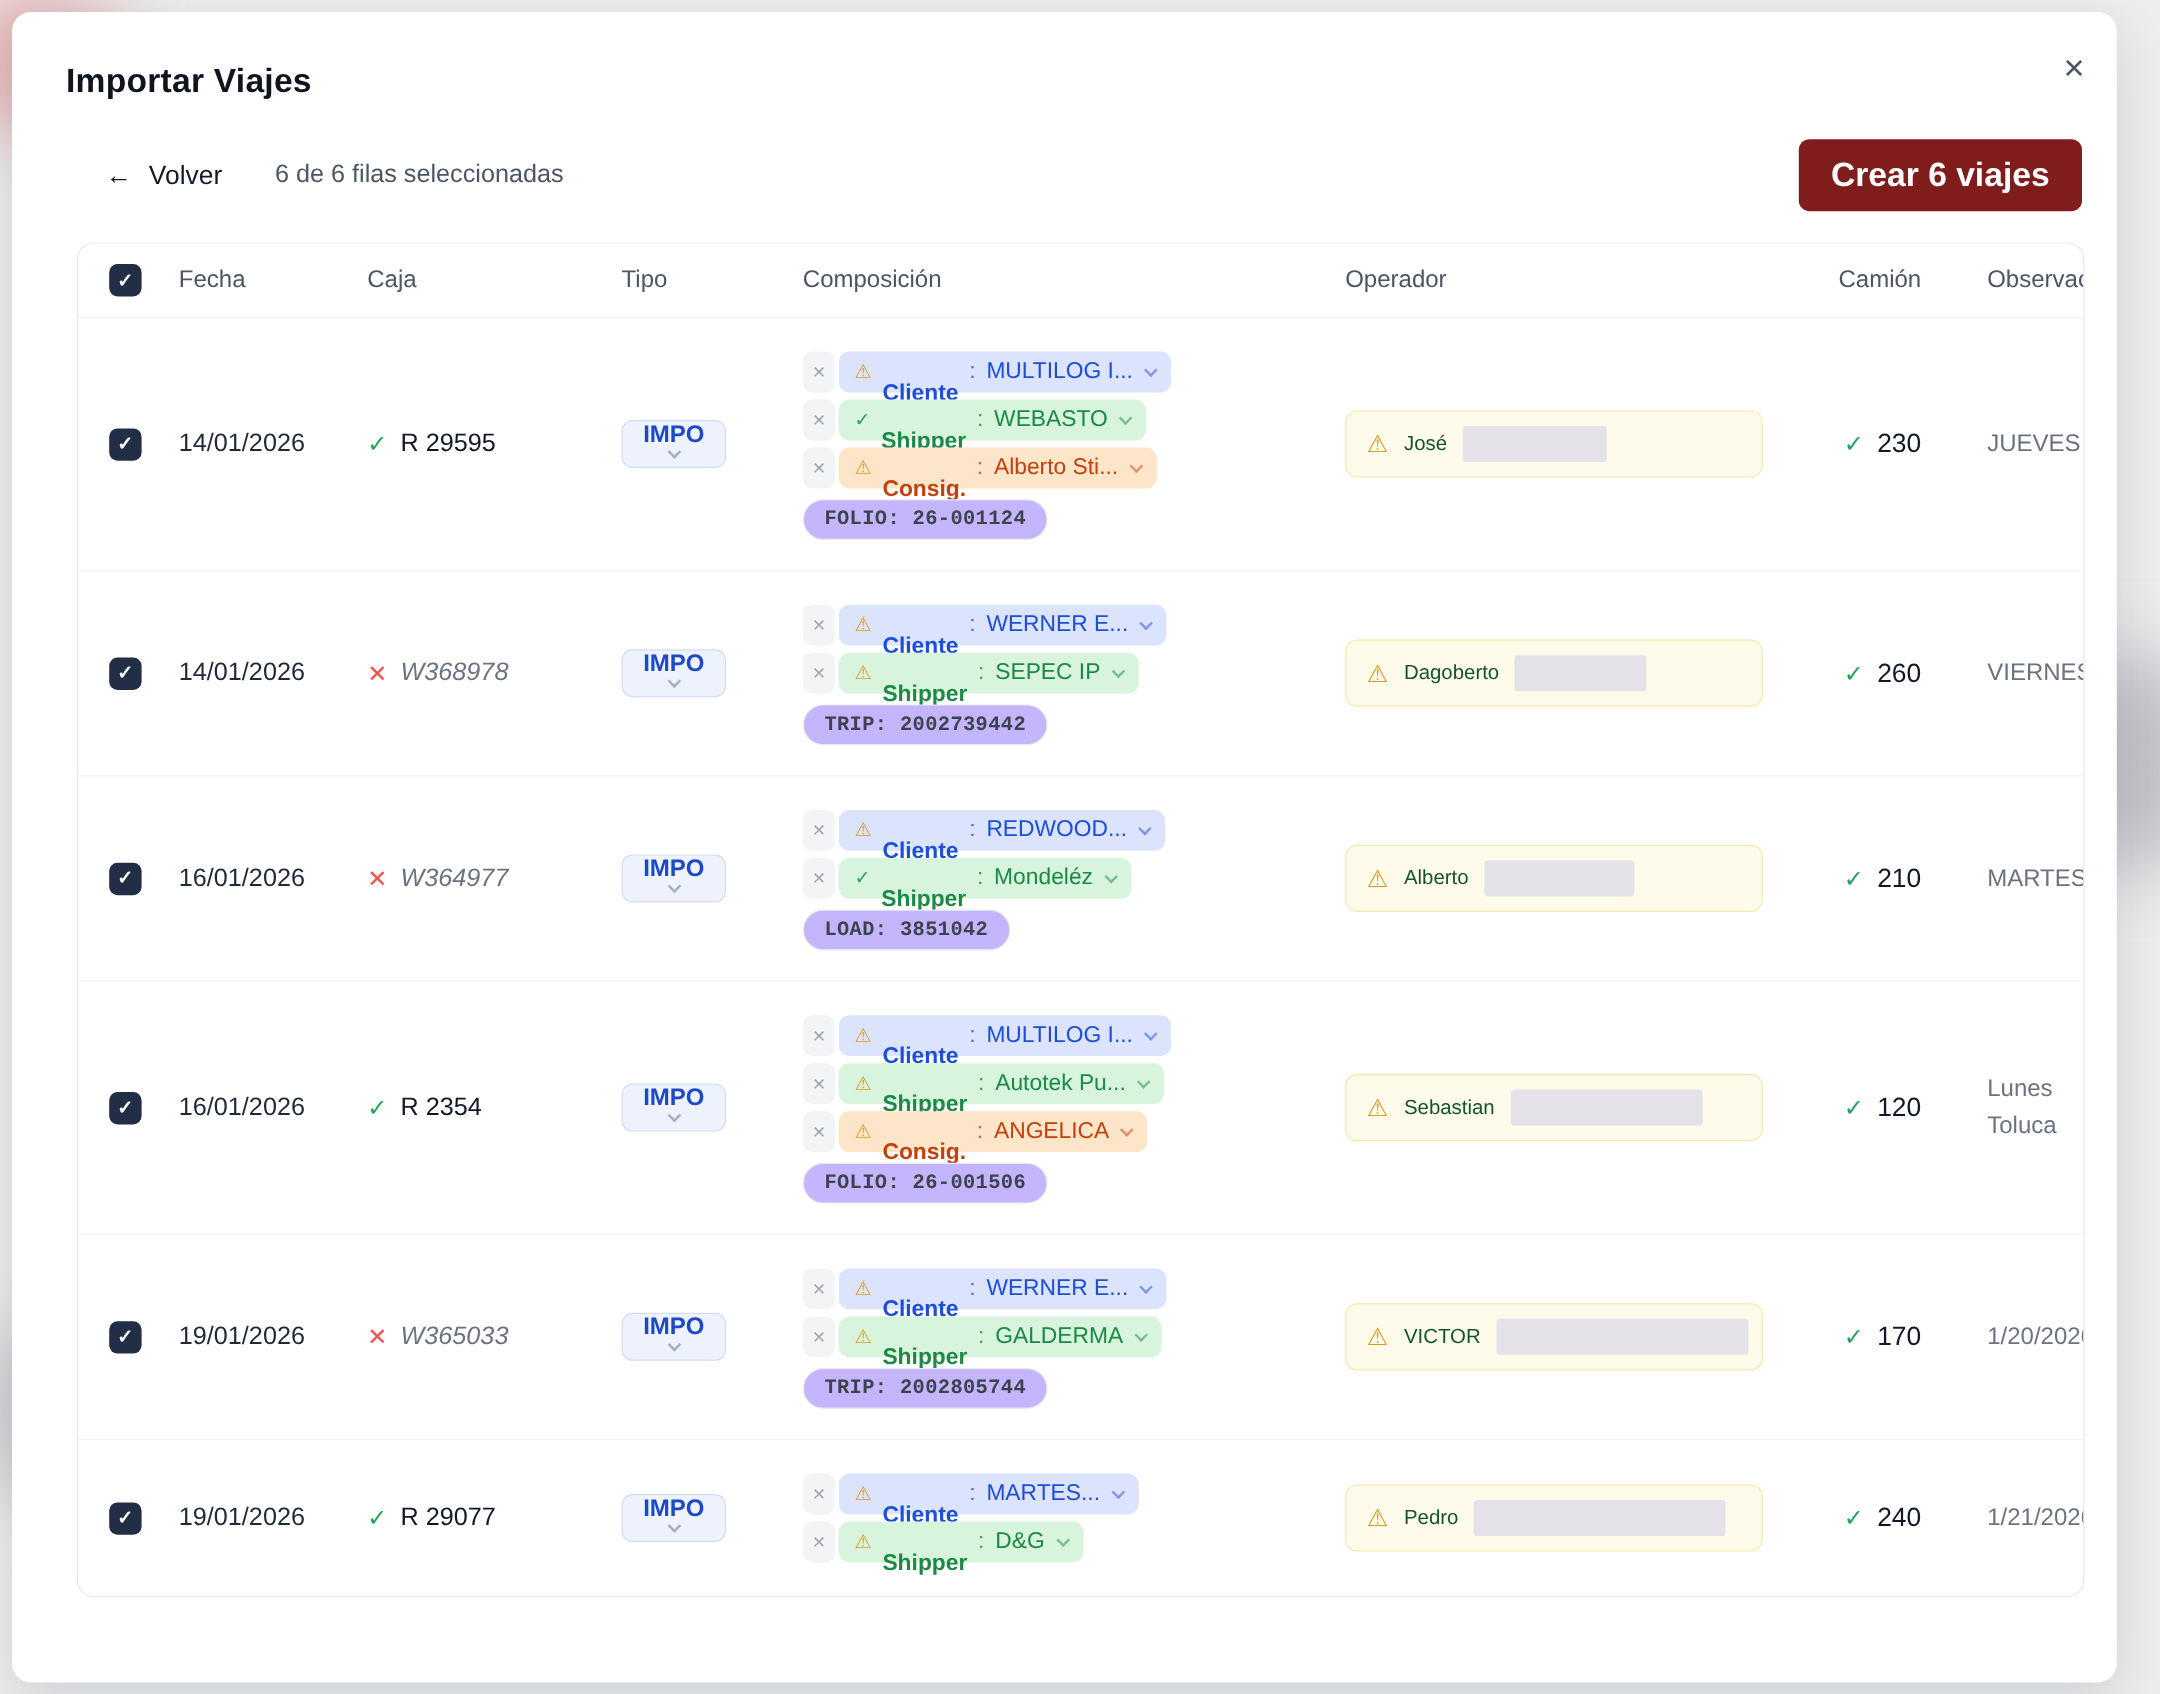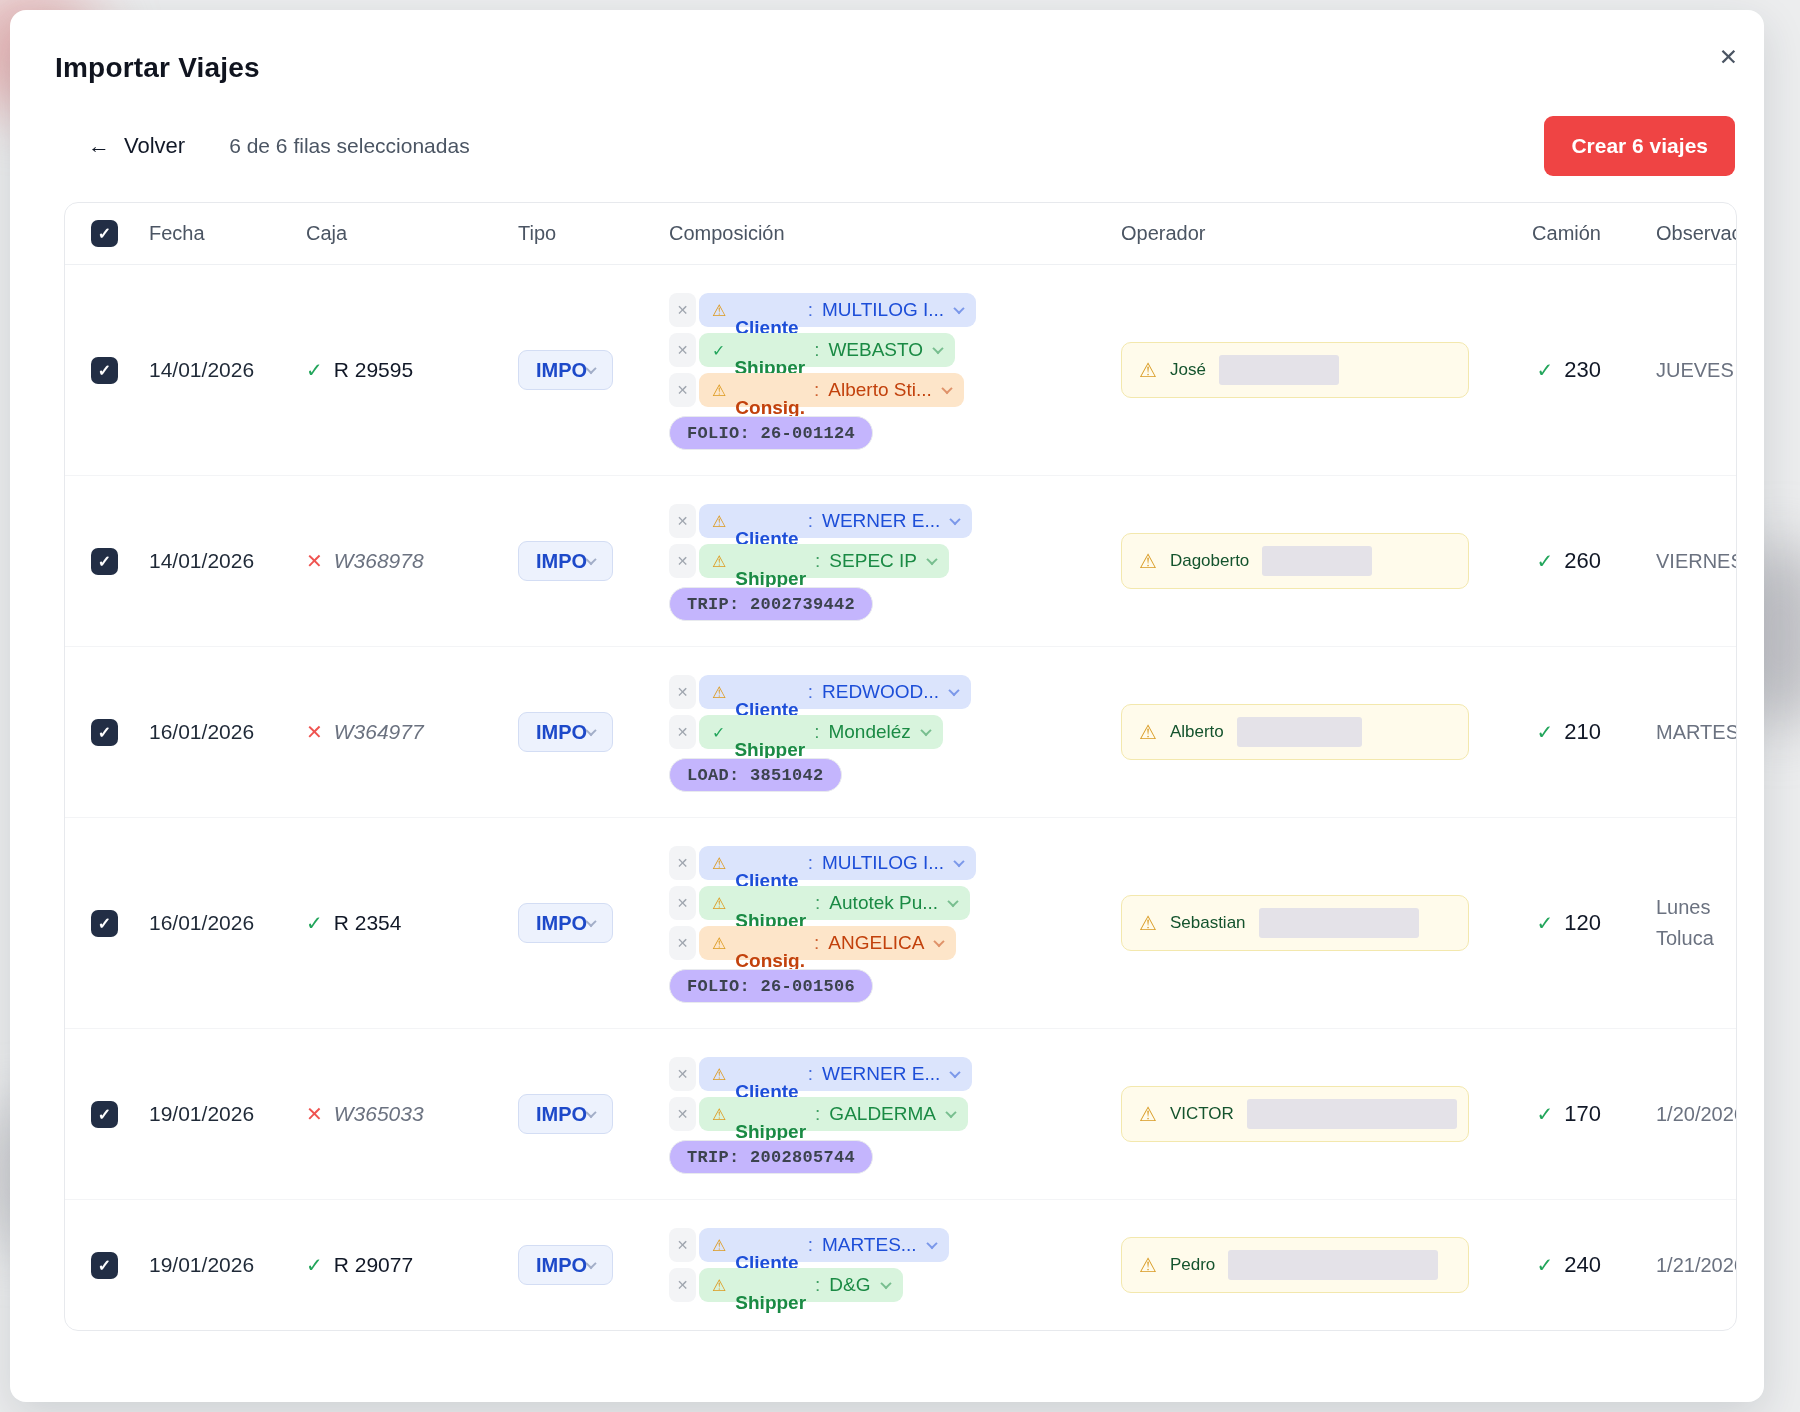--- a/index.html
+++ b/index.html
@@ -33,22 +33,22 @@
   .toolbar { margin:32px 29px 0 45px; display:flex; align-items:center; height:60px; }
   .back-btn {
     display:flex; align-items:center; gap:14px; margin-left:33px;
     background:none; border:none; cursor:pointer;
     font-family:inherit; font-size:22px; font-weight:500; color:#111827;
   }
   .back-arrow { font-size:22px; color:#111827; }
   .sel-summary { margin-left:44px; font-size:21px; color:#4b5563; }
   .create-btn {
     margin-left:auto; height:60px; padding:0 27px;
-    background:#ef4444; color:#ffffff; border:none; border-radius:9px;
-    font-family:inherit; font-size:21px; font-weight:600; cursor:pointer;
+    background:#7f1d1d; color:#ffffff; border:none; border-radius:9px;
+    font-family:inherit; font-size:28px; font-weight:600; cursor:pointer;
   }
 
   .table-card {
     margin:26px 0 0 54px; width:1673px;
     border:1px solid #e7e9ed; border-radius:14px;
     overflow:hidden;
   }
   .t-inner { width:1850px; }
   .t-head { display:flex; align-items:center; height:62px; border-bottom:1px solid #eef0f3; }
   .t-row  { display:flex; align-items:center; padding:25px 0; border-bottom:1px solid #f3f4f6; }
@@ -77,21 +77,21 @@
 
   .caja-wrap { display:flex; align-items:center; gap:11px; font-size:21px; }
   .st-ok  { color:#22a55b; font-size:20px; }
   .st-bad { color:#ef5350; font-size:20px; }
   .caja-normal { color:#111827; }
   .caja-italic { font-style:italic; color:#6b7280; }
 
   .impo-btn {
     display:flex; align-items:center; gap:0; height:40px; padding:0 17px;
     background:#edf2fd; border:1px solid #d3ddf4; border-radius:9px;
-    color:#1d49c9; font-family:inherit; font-size:20px; font-weight:700; cursor:pointer;
+    color:#1d49c9; font-family:inherit; font-size:20px; font-weight:700; cursor:pointer;flex-direction:column;
   }
   .chev {
     display:inline-block; width:8px; height:8px;
     border-right:2px solid currentColor; border-bottom:2px solid currentColor;
     transform:rotate(45deg) translate(-1px,-1px); opacity:.5;
   }
   .impo-btn .chev { color:#5a6c94; }
 
   .comp-stack { display:flex; flex-direction:column; align-items:flex-start; }
   .seg-row { display:flex; align-items:stretch; margin:3px 0; }

